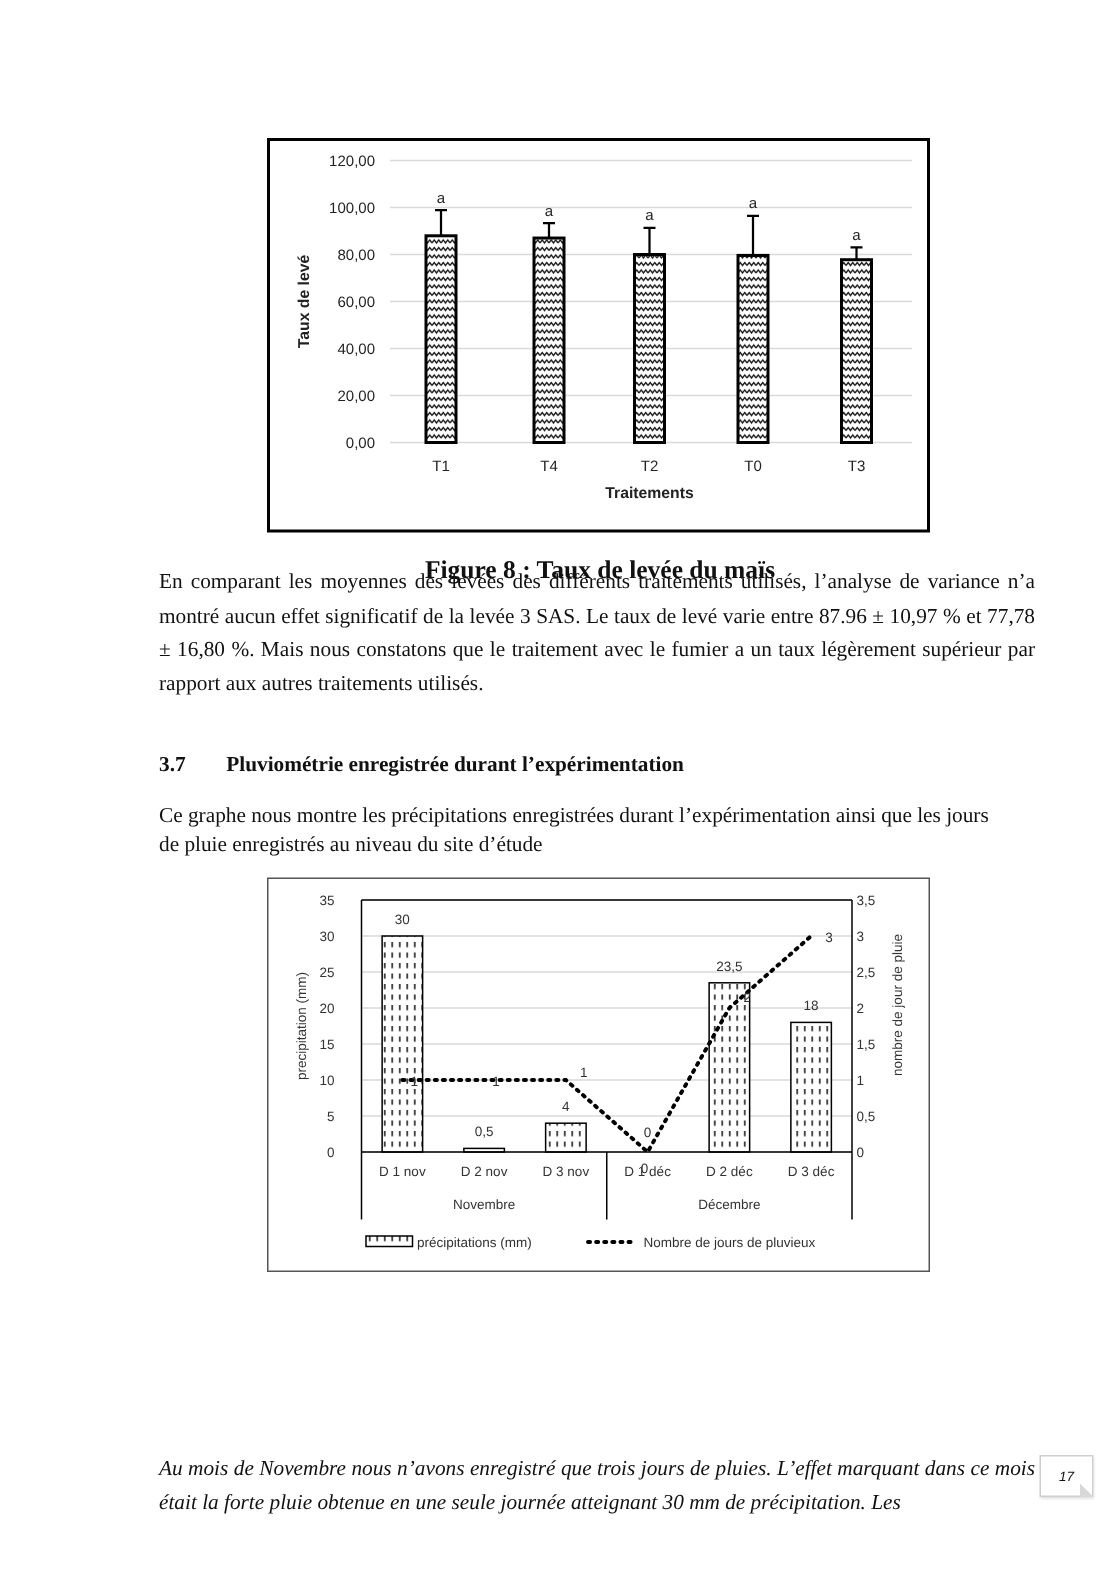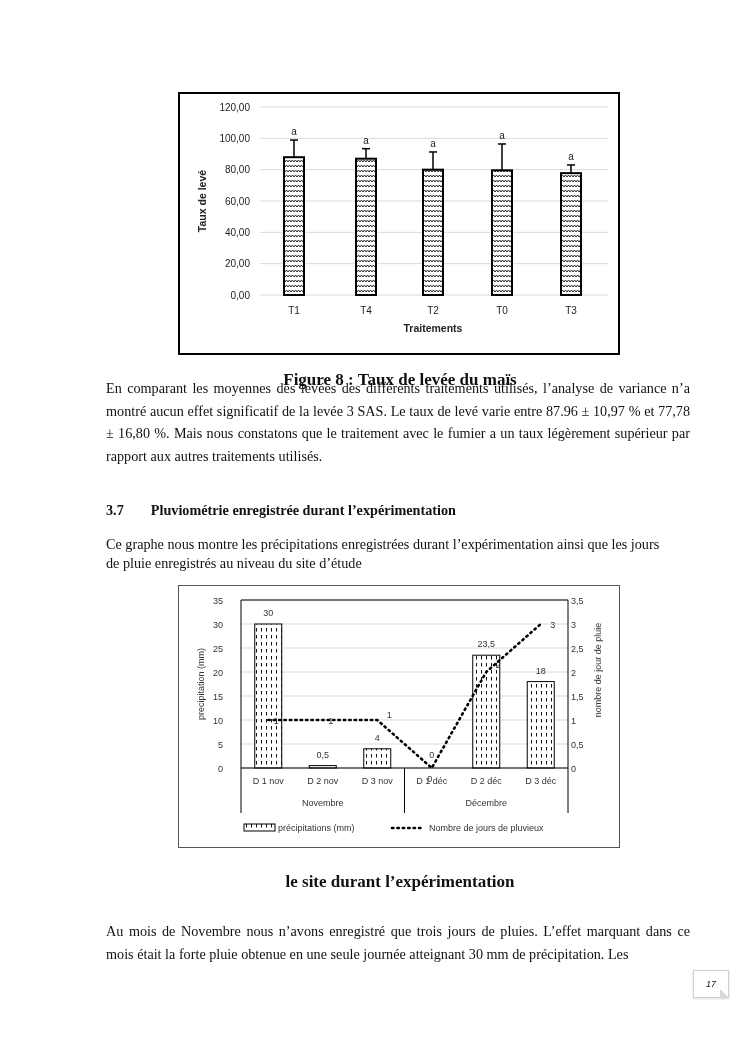--- a/index.html
+++ b/index.html
@@ -161,18 +161,17 @@
           <rect x="65" y="238" width="31" height="7" fill="url(#vdash)" stroke="#000" stroke-width="1"></rect>
           <text x="99" y="245" font-size="9" fill="#333">précipitations (mm)</text>
           <line x1="213" x2="243" y1="242" y2="242" stroke="#000" stroke-width="2.6" stroke-dasharray="1.4 4" stroke-linecap="round"></line>
           <text x="250" y="245" font-size="9" fill="#333">Nombre de jours de pluvieux</text>
         </g>
       </g>
   </svg>
 </div>
 
 <div class="caption" style="top:872px;">
-  <div>le site durant l’expérimentation</div>
 </div>
 
-<div class="para" style="top:920px;">Au mois de Novembre nous n’avons enregistré que trois jours de pluies. L’effet marquant dans ce mois était la forte pluie obtenue en une seule journée atteignant 30 mm de précipitation. Les</div>
+<div class="para" style="top:968px;font-style:italic;">Au mois de Novembre nous n’avons enregistré que trois jours de pluies. L’effet marquant dans ce mois était la forte pluie obtenue en une seule journée atteignant 30 mm de précipitation. Les</div>
 
 <div class="pagenum">17</div>
 
 </body></html>

